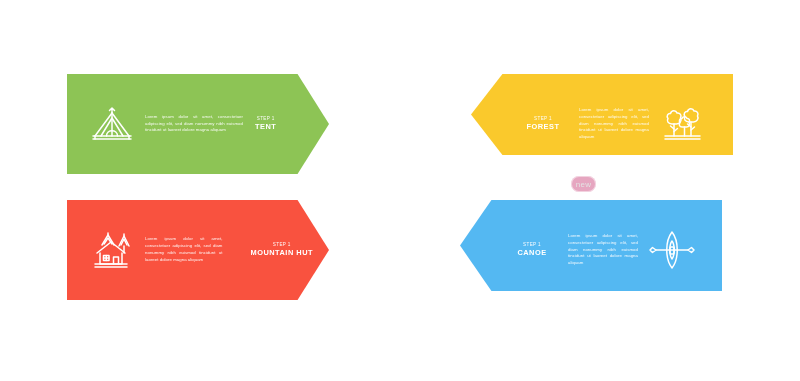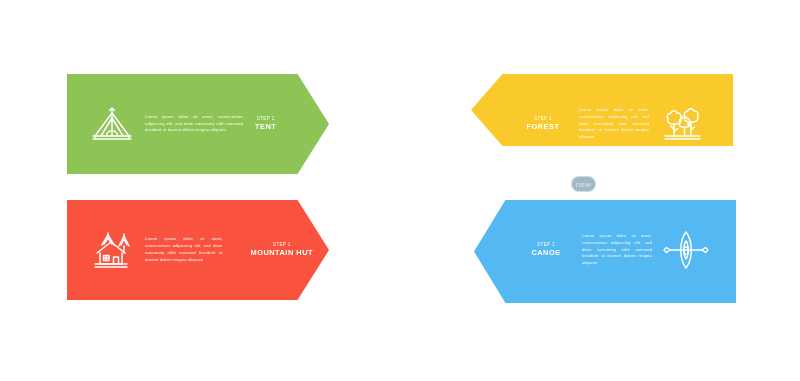--- a/index.html
+++ b/index.html
@@ -139,21 +139,21 @@
     display: flex;
     align-items: center;
     gap: 5px;
     opacity: 0.38;
     pointer-events: none;
   }
   #watermark .wm-badge {
     width: 25px;
     height: 16px;
     border-radius: 8px;
-    background: #0c4a6e;
+    background: #be185d;
     color: #b9b9b9;
     font-size: 8px;
     display: flex;
     align-items: center;
     justify-content: center;
     letter-spacing: 0.3px;
     box-shadow: 0 0 0 1px rgba(255,255,255,0.5) inset;
   }
   #watermark .wm-text {
     color: #ffffff;
@@ -189,21 +189,21 @@
         </svg>
       </div>
       <div class="body-text" style="width:98px; margin-left:6px;">Lorem ipsum dolor sit amet, consectetuer adipiscing elit, sed diam nonummy nibh euismod tincidunt ut laoreet dolore magna aliquam</div>
       <div class="step-block" style="margin-left:12px;">
         <div class="step-kicker">STEP 1</div>
         <div class="step-title">TENT</div>
       </div>
     </div>
   </div>
 
-  <div class="panel" id="panel-forest" style="left:471px; top:74px; width:262px; height:72px;">
+  <div class="panel" id="panel-forest" style="left:471px; top:74px; width:262px; height:81px;">
     <div class="fill"></div>
     <div class="row" style="left:44px; top:0; width:210px; height:100px;">
       <div class="step-block" style="width:56px;">
         <div class="step-kicker">STEP 1</div>
         <div class="step-title">FOREST</div>
       </div>
       <div class="body-text" style="width:70px; margin-left:8px;">Lorem ipsum dolor sit amet, consectetuer adipiscing elit, sed diam nonummy nibh euismod tincidunt ut laoreet dolore magna aliquam</div>
       <div class="icon-box" style="width:54px; margin-left:6px;">
         <svg width="46" height="42" viewBox="0 0 46 42" fill="none" stroke="#ffffff" stroke-width="1.5" stroke-linecap="round" stroke-linejoin="round">
           <path d="M13 21 C9 21, 7.5 18, 9 15.5 C7 13, 9 10, 11.5 10.5 C12.5 7, 17 7, 18 10 C21 9.5, 23 12.5, 21.5 15 C23 17.5, 21 21, 17.5 21 Z"></path>
@@ -246,21 +246,21 @@
         </svg>
       </div>
       <div class="body-text" style="width:98px; margin-left:6px;">Lorem ipsum dolor sit amet, consectetuer adipiscing elit, sed diam nonummy nibh euismod tincidunt ut laoreet dolore magna aliquam</div>
       <div class="step-block" style="margin-left:28px;">
         <div class="step-kicker">STEP 1</div>
         <div class="step-title">MOUNTAIN HUT</div>
       </div>
     </div>
   </div>
 
-  <div class="panel" id="panel-canoe" style="left:474px; top:200px; width:262px; height:103px;">
+  <div class="panel" id="panel-canoe" style="left:460px; top:200px; width:262px; height:91px;">
     <div class="fill"></div>
     <div class="row" style="left:44px; top:0; width:210px; height:100px;">
       <div class="step-block" style="width:56px;">
         <div class="step-kicker">STEP 1</div>
         <div class="step-title">CANOE</div>
       </div>
       <div class="body-text" style="width:70px; margin-left:8px;">Lorem ipsum dolor sit amet, consectetuer adipiscing elit, sed diam nonummy nibh euismod tincidunt ut laoreet dolore magna aliquam</div>
       <div class="icon-box" style="width:56px; margin-left:6px;">
         <svg width="50" height="42" viewBox="0 0 50 42" fill="none" stroke="#ffffff" stroke-width="1.5" stroke-linecap="round" stroke-linejoin="round">
           <path d="M25 3 C32 12, 32 30, 25 39 C18 30, 18 12, 25 3 Z"></path>

